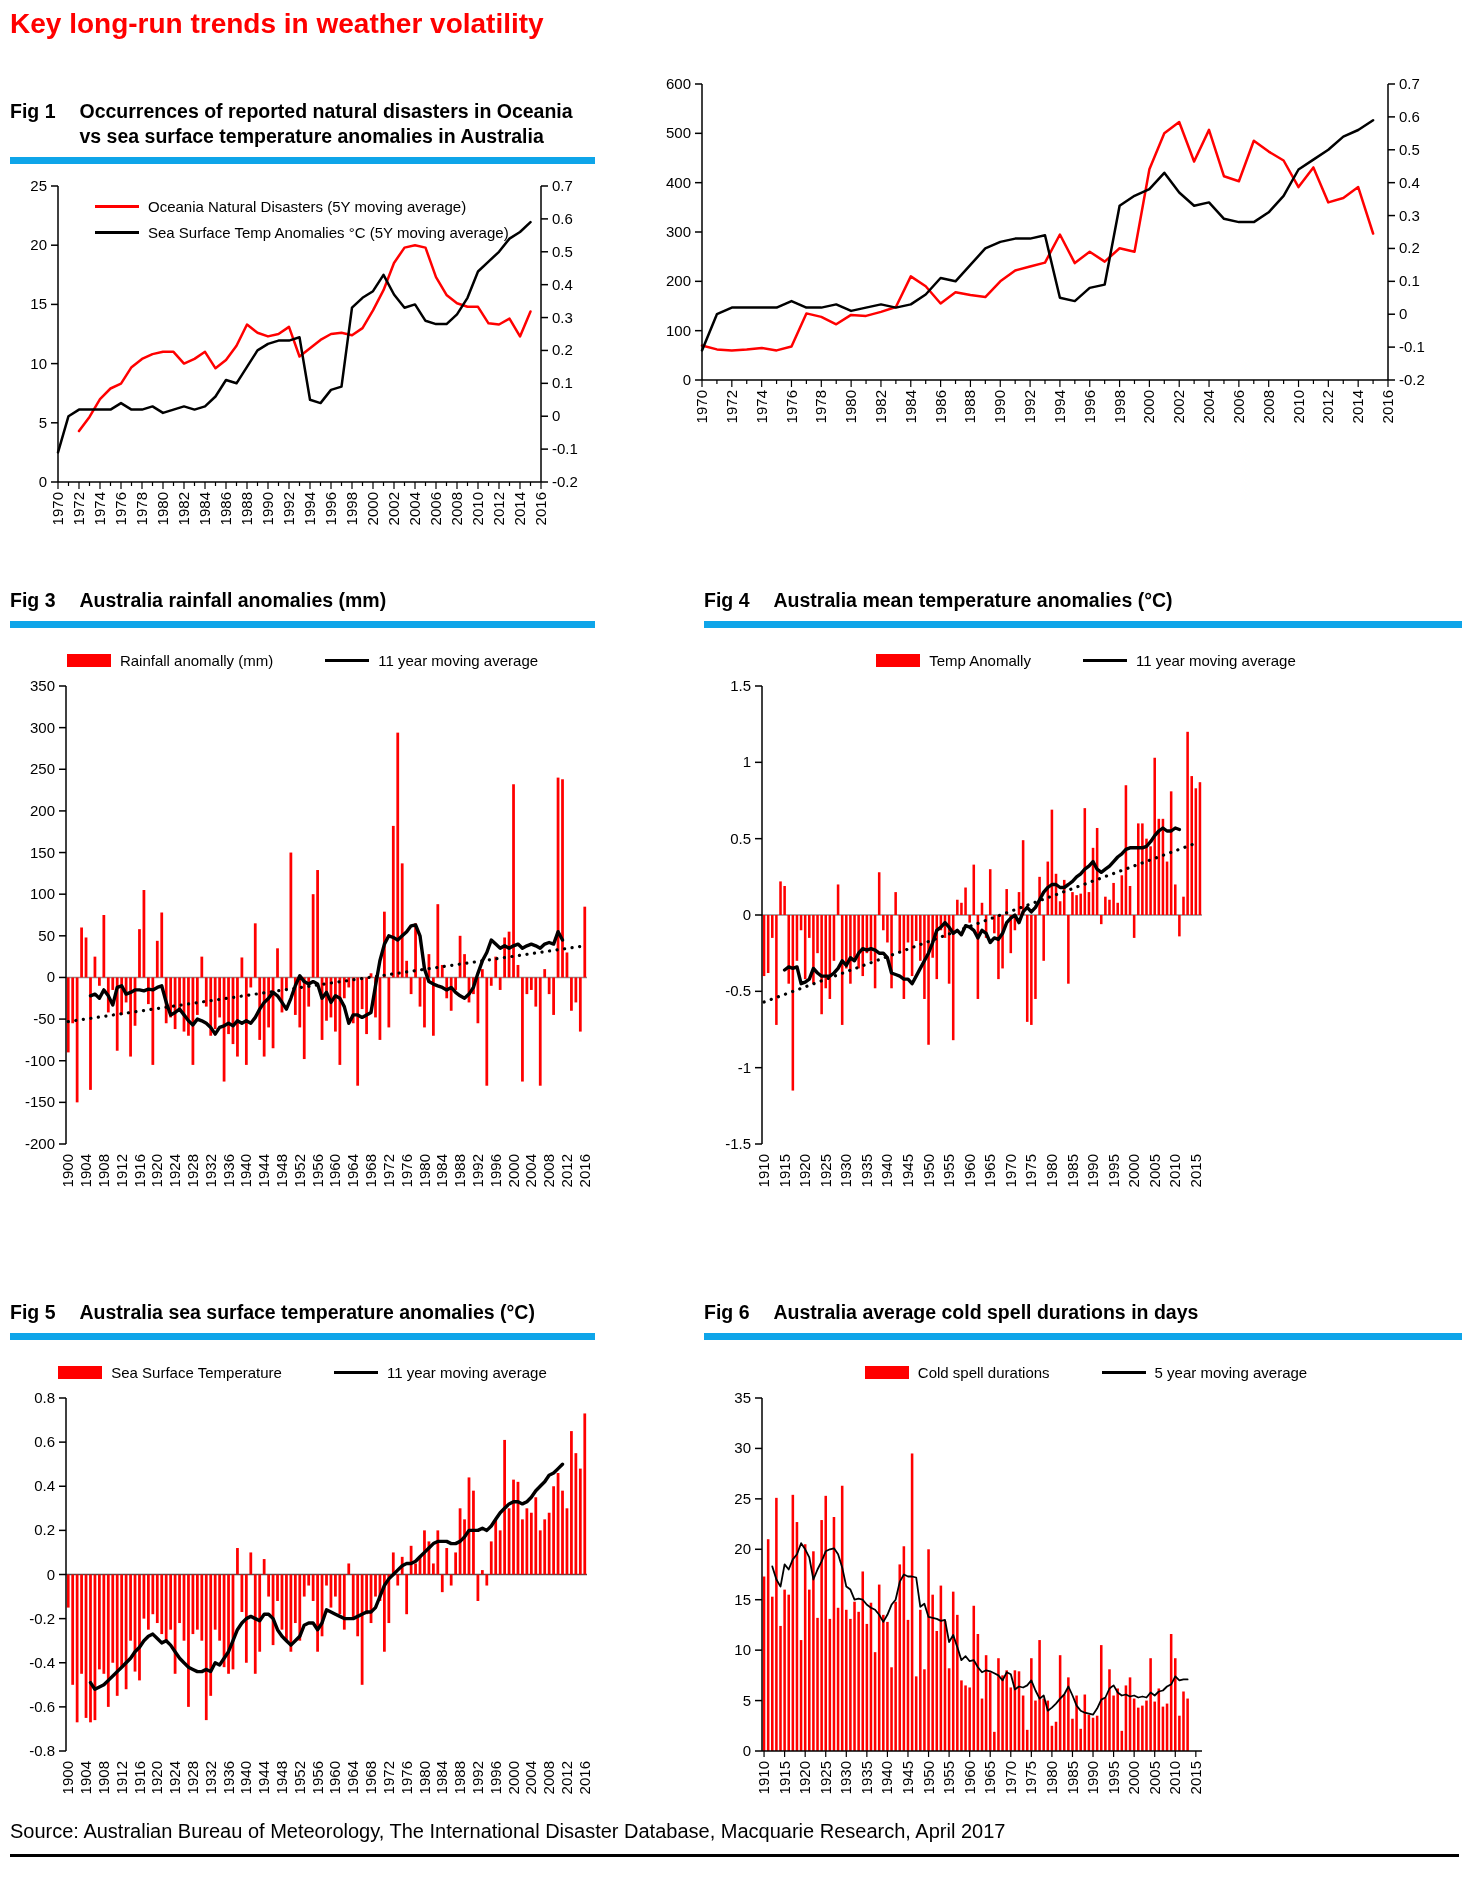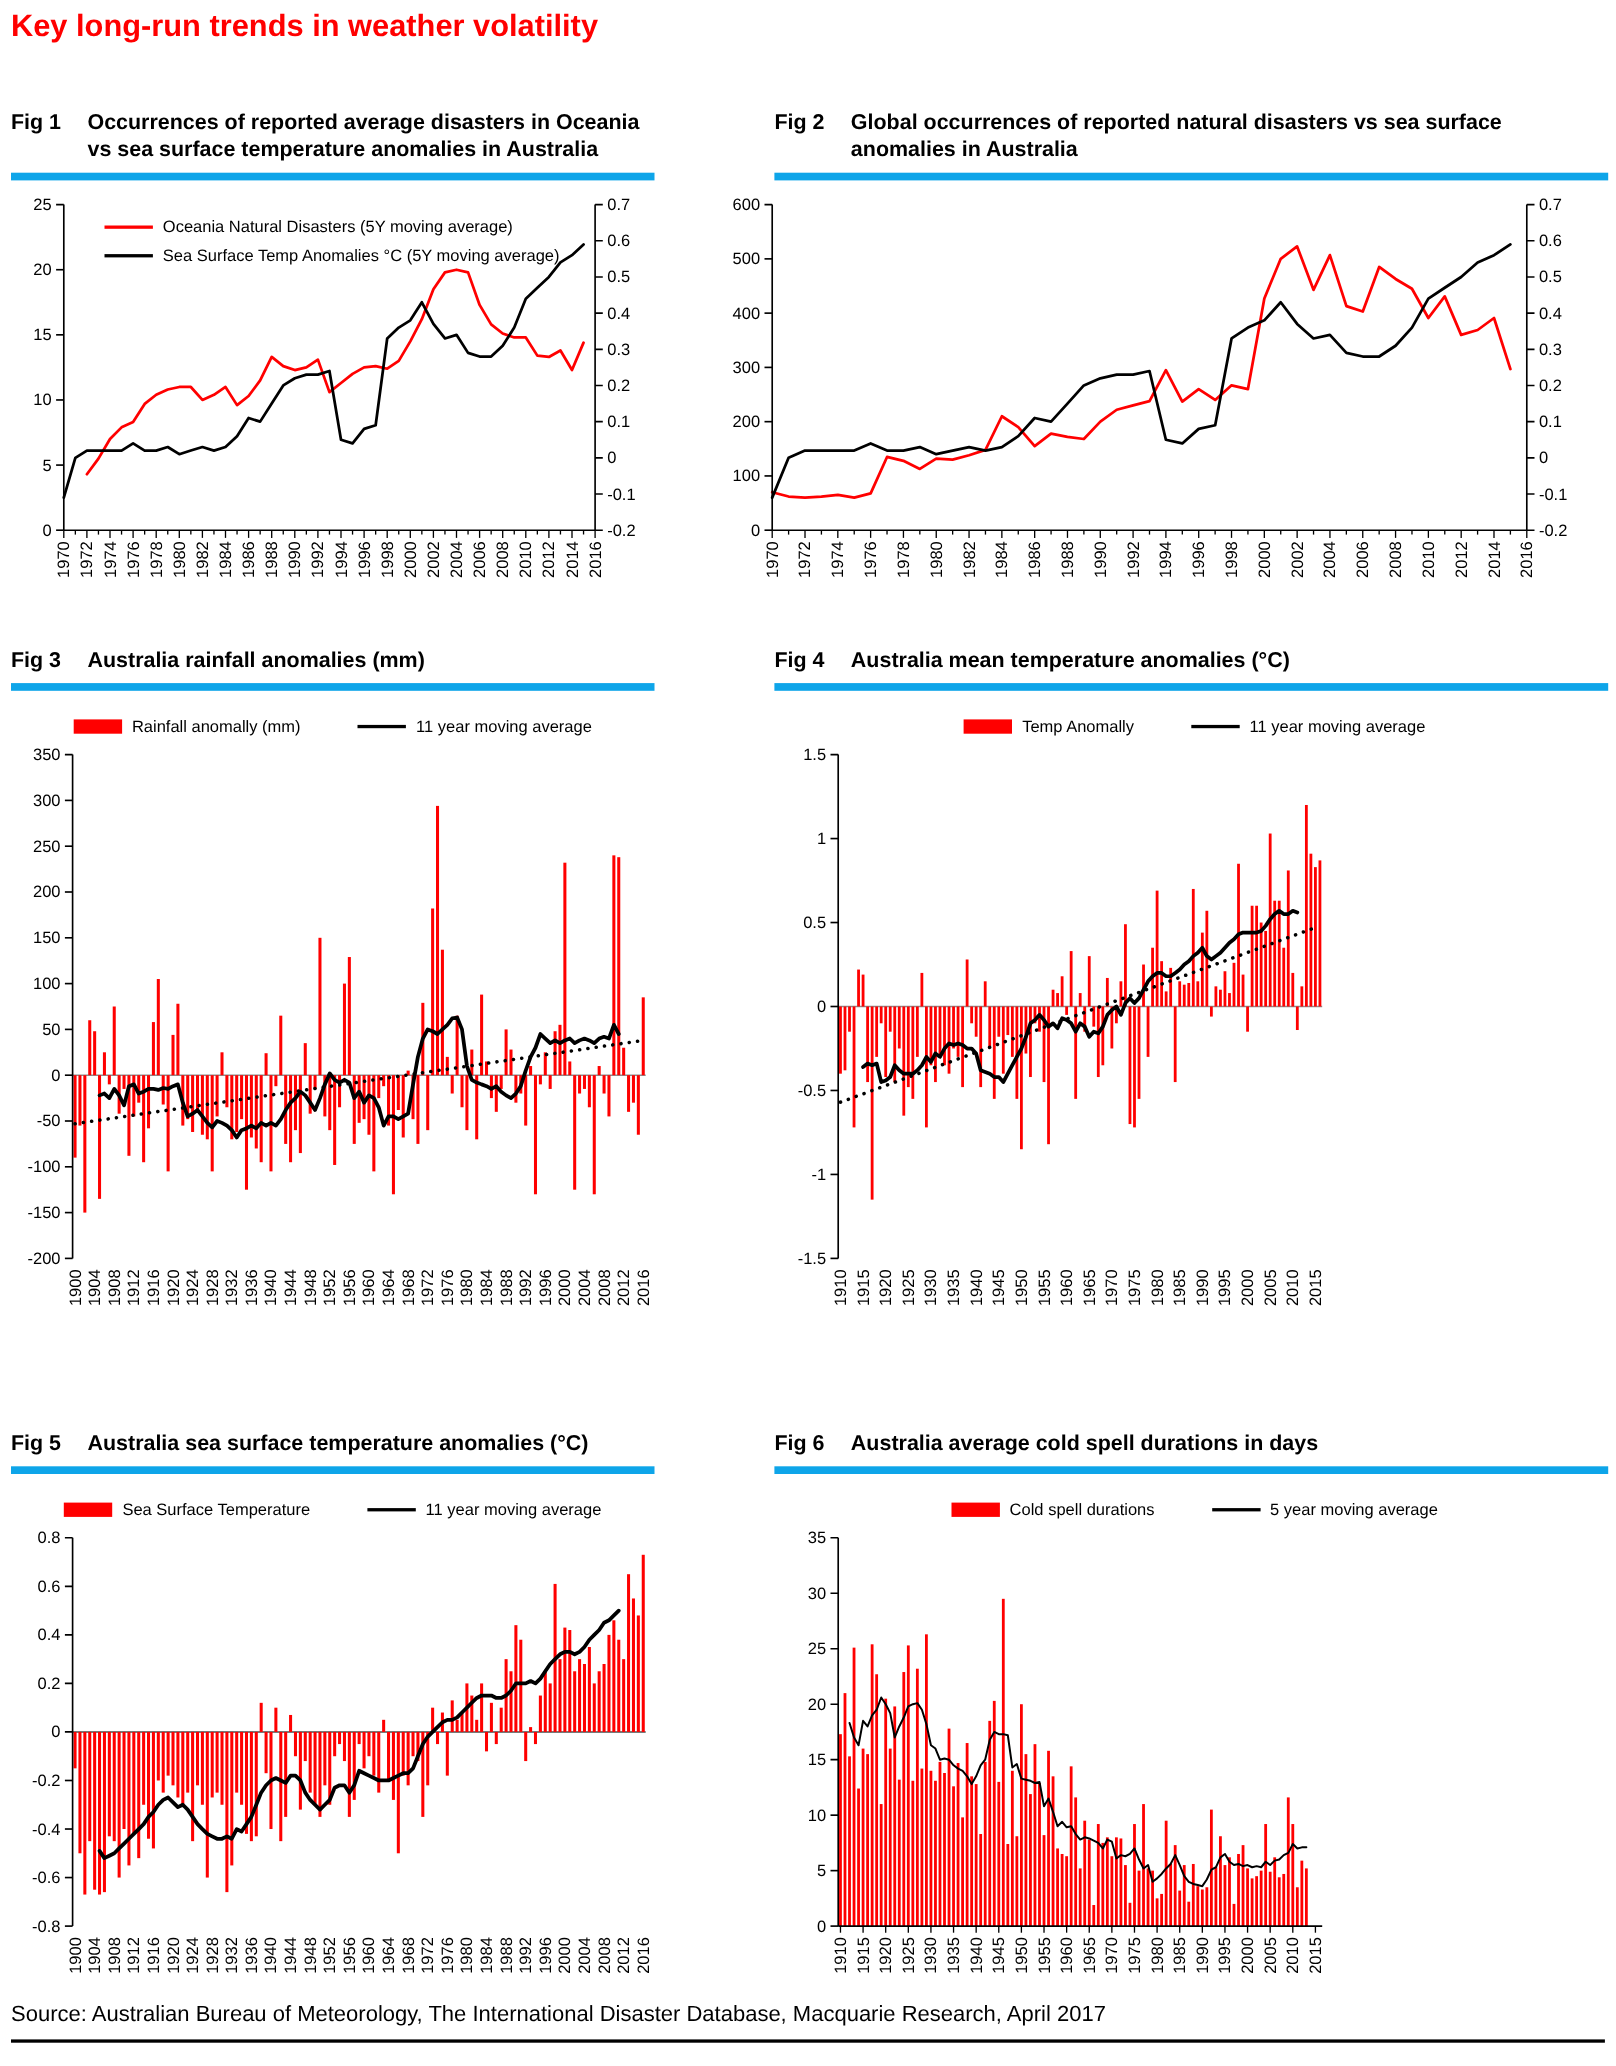--- a/index.html
+++ b/index.html
@@ -33,21 +33,21 @@
 <body>
 
 <div class="page">
 
   <div class="doc-header">Key long-run trends in weather volatility</div>
 
   <section class="fig" style="left:10px;top:62px;width:585px;">
     <div class="fig-head tall">
       <div class="fig-title">
         <span class="fig-num">Fig 1</span>
-        <span class="fig-text">Occurrences of reported average disasters in Oceania vs sea surface temperature anomalies in Australia</span>
+        <span class="fig-text">Occurrences of reported natural disasters in Oceania vs sea surface temperature anomalies in Australia</span>
       </div>
     </div>
     <div class="chart">
         <div class="legend overlay" style="left: 85px; top: 8px;">
           <div class="lg-item">
             <span class="sw line" style="background: rgb(255, 0, 0);"></span>
             <span>Oceania Natural Disasters (5Y moving average)</span>
           </div>
           <div class="lg-item">
             <span class="sw line" style="background: rgb(0, 0, 0);"></span>
@@ -167,26 +167,20 @@
             <text transform="translate(515.0,322) rotate(-90)" text-anchor="end" font-size="15">2014</text>
             <line x1="520.5" x2="520.5" y1="312" y2="316" stroke="#000" stroke-width="1.2"></line>
             <line x1="531" x2="531" y1="312" y2="319" stroke="#000" stroke-width="1.2"></line>
             <text transform="translate(536.0,322) rotate(-90)" text-anchor="end" font-size="15">2016</text>
           </g>
         </svg>
       </div>
   </section>
 
   <section class="fig" style="left:640px;top:62px;width:822px;">
-    <div class="fig-head tall indent">
-      <div class="fig-title">
-        <span class="fig-num">Fig 2</span>
-        <span class="fig-text">Global occurrences of reported natural disasters vs sea surface anomalies in Australia</span>
-      </div>
-    </div>
     <div class="chart">
         <svg width="822" height="400" viewBox="0 0 822 400">
           <polyline points="62.0,277.5 76.9,281.4 91.8,282.4 106.7,281.4 121.7,279.9 136.6,282.4 151.5,278.5 166.4,245.4 181.3,248.9 196.2,256.3 211.1,246.9 226.0,247.9 241.0,243.9 255.9,239.0 270.8,208.4 285.7,218.3 300.6,235.5 315.5,224.2 330.4,227.1 345.3,229.1 360.3,213.3 375.2,202.5 390.1,198.5 405.0,194.6 419.9,166.5 434.8,195.1 449.7,183.7 464.7,193.6 479.6,180.3 494.5,183.7 509.4,101.3 524.3,65.3 539.2,54.0 554.1,93.5 569.0,61.9 584.0,108.3 598.9,113.2 613.8,72.7 628.7,83.6 643.6,92.5 658.5,119.1 673.4,99.4 688.3,134.4 703.3,130.0 718.2,119.1 733.1,165.5" fill="none" stroke="#FF0000" stroke-width="2.5" stroke-linejoin="round" stroke-linecap="round"></polyline>
           <polyline points="62.0,282.4 76.9,246.2 91.8,239.6 106.7,239.6 121.7,239.6 136.6,239.6 151.5,233.1 166.4,239.6 181.3,239.6 196.2,236.4 211.1,242.9 226.0,239.6 241.0,236.4 255.9,239.6 270.8,236.4 285.7,226.5 300.6,210.0 315.5,213.3 330.4,196.9 345.3,180.4 360.3,173.9 375.2,170.6 390.1,170.6 405.0,167.3 419.9,229.8 434.8,233.1 449.7,219.9 464.7,216.6 479.6,137.7 494.5,127.8 509.4,121.2 524.3,104.8 539.2,124.5 554.1,137.7 569.0,134.4 584.0,150.8 598.9,154.1 613.8,154.1 628.7,144.3 643.6,127.8 658.5,101.5 673.4,91.6 688.3,81.8 703.3,68.6 718.2,62.0 733.1,52.2" fill="none" stroke="#000000" stroke-width="2.5" stroke-linejoin="round" stroke-linecap="round"></polyline>
           <g stroke="#000" stroke-width="1.5">
             <line x1="62" x2="62" y1="16" y2="312"></line>
             <line x1="55" x2="62" y1="312" y2="312"></line>
             <line x1="55" x2="62" y1="262.6666666666667" y2="262.6666666666667"></line>
             <line x1="55" x2="62" y1="213.33333333333331" y2="213.33333333333331"></line>
             <line x1="55" x2="62" y1="164" y2="164"></line>

